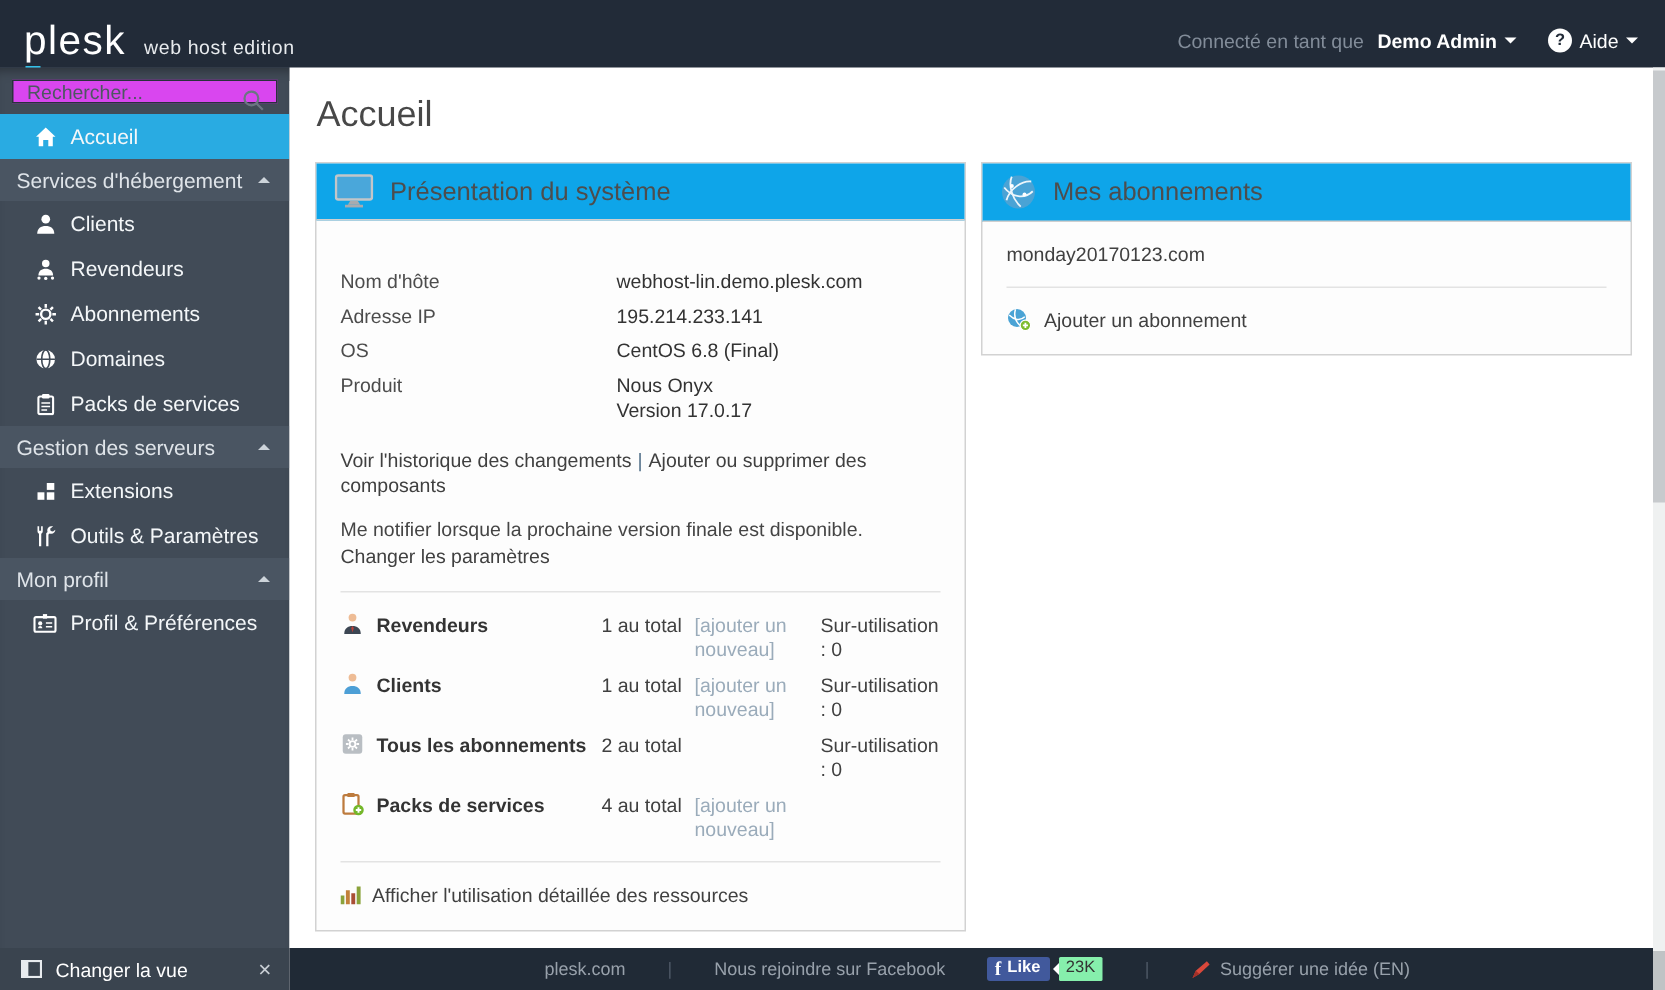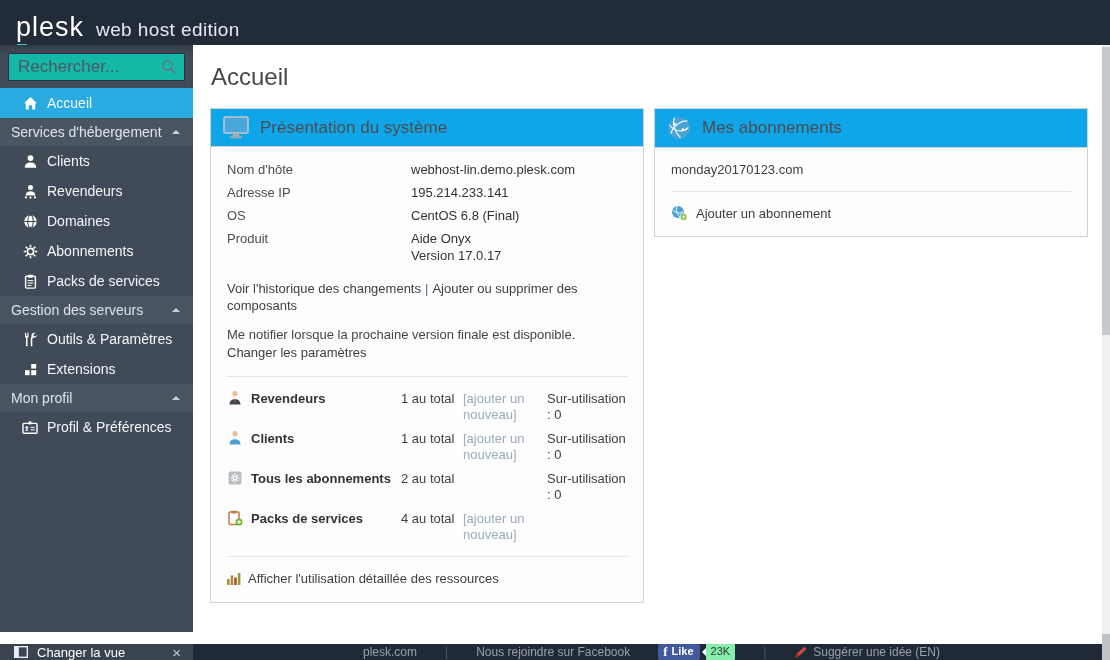--- a/index.html
+++ b/index.html
@@ -11,39 +11,39 @@
   a { text-decoration:none; cursor:pointer; }
 
   
   .topbar {
     position:absolute; top:0; left:0; right:0; height:54px;
     background:#222b38; display:flex; align-items:center; padding:0 18px 0 16px;
   }
   .logo-wrap { display:flex; align-items:baseline; }
   .logo { position:relative; color:#fff; font-size:27px; letter-spacing:1px; line-height:45px; font-weight:400; }
   .logo-underline { position:absolute; left:17px; bottom:7px; width:10px; height:3px; background:#33c1e8; }
-  .edition { color:#e8ebee; font-size:19px; margin-left:12px; letter-spacing:0.4px; }
+  .edition { color:#e8ebee; font-size:13px; margin-left:12px; letter-spacing:0.4px; }
   .topbar-right { margin-left:auto; display:flex; align-items:center; gap:7px; color:#fff; font-size:13px; }
   .muted-label { color:#828c99; margin-right:2px; }
   .user-menu, .help-menu { display:flex; align-items:center; gap:5px; cursor:pointer; }
   .user-name { font-weight:700; }
   .caret-down { width:0; height:0; border:4px solid transparent; border-top-color:#fff; margin-top:4px; }
   .help-menu { margin-left:14px; }
   .help-circle { width:16px; height:16px; border-radius:50%; background:#fff; color:#222b38;
     font-weight:700; font-size:11px; line-height:16px; text-align:center; }
 
   
   .app-row { position:absolute; top:45px; left:0; right:0; bottom:28px; display:flex; }
 
   
   .sidebar { width:193px; background:#414b57; flex-shrink:0; box-shadow:inset 0 7px 7px -5px rgba(0,0,0,0.35); overflow:hidden; }
   .search-wrap { padding:8px 8px 7px 8px; position:relative; }
   .search-input {
-    width:100%; height:28px; border:1px solid #29323c; background:#14b8a6; padding:0 28px 0 9px;
-    font-size:17px; color:#333; font-family:"Liberation Sans", sans-serif; outline:none;
+    width:100%; height:16px; border:1px solid #29323c; background:#d946ef; padding:0 28px 0 9px;
+    font-size:13px; color:#333; font-family:"Liberation Sans", sans-serif; outline:none;
   }
   .search-input::placeholder { color:#4d5761; opacity:1; }
   .search-icon { position:absolute; right:16px; top:14px; }
   .nav-item {
     min-height:30px; display:flex; align-items:center; color:#f4f7f9; font-size:14px;
     padding:5px 6px 5px 22px; gap:9px; cursor:pointer; line-height:17px;
   }
   .nav-item .ni { width:16px; flex-shrink:0; display:flex; justify-content:center; }
   .nav-item.active { background:#29abe2; }
   .nav-section {
@@ -55,21 +55,21 @@
   
   .main { flex:1; background:#fff; padding:18px 22px 0 17px; overflow:hidden; }
   .page-title { font-size:24px; font-weight:400; color:#484848; margin:0 0 17px 1px; }
   .panels { display:flex; gap:10px; align-items:flex-start; }
   .panel { flex:1; border:1px solid #d2d2d2; background:#fdfdfd; }
   .panel-header {
     background:#0ea5e9; border-bottom:1px solid #cfcfcf; padding:7px 12px;
     display:flex; align-items:center; gap:11px;
   }
   .panel-title { font-size:17px; color:#4d4d4d; }
-  .panel-body { padding:15px 16px 16px 16px; color:#444; }
+  .panel-body { padding:33px 16px 16px 16px; color:#444; }
 
   .info-row { display:flex; margin-bottom:8px; line-height:15px; }
   .info-label { width:184px; color:#4c4c4c; flex-shrink:0; }
   .info-value { color:#333; }
   .info-value .line { display:block; margin-bottom:2px; }
 
   a.blue { color:#404040; }
   .link-sep { color:#53718a; margin:0 4px; }
   .links-para { margin-top:15px; line-height:17px; }
   .notify-para { margin-top:12px; line-height:18px; color:#454545; }
@@ -81,21 +81,21 @@
   .sum-label .ri { flex-shrink:0; margin-top:-1px; }
   .sum-add { color:#9aabba; }
 
   .res-link-row { display:flex; align-items:center; gap:7px; margin-top:2px; }
 
   .domain-row { padding:14px 16px; }
   .sub-divider { border:none; border-top:1px solid #e3e3e3; margin:0 16px; }
   .add-row { padding:13px 16px 15px 16px; display:flex; align-items:center; gap:8px; }
 
   
-  .bottombar { position:absolute; bottom:0; left:0; right:0; height:16px; display:flex;margin-top:20px; }
+  .bottombar { position:absolute; bottom:0; left:0; right:0; height:28px; display:flex;margin-top:20px; }
   .view-switcher {
     width:193px; flex-shrink:0; background:#3a444f; color:#fff; display:flex; align-items:center;
     padding:0 12px 0 14px; gap:9px; font-size:13px; cursor:pointer;
   }
   .vs-close { margin-left:auto; color:#c8ced4; font-size:15px; line-height:15px; cursor:pointer; }
   .footer {
     flex:1; background:#202a36; display:flex; align-items:center; justify-content:center;
     gap:28px; color:#98a1ab; font-size:12px;
   }
   .footer a { color:#98a1ab; }
@@ -122,20 +122,32 @@
   svg { display:block; }
 </style>
 </head>
 <body>
 
 <div class="topbar">
   <div class="logo-wrap">
     <div class="logo">plesk</div>
     <div class="logo-underline"></div>
     <span class="edition">web host edition</span>
+  </div>
+  <div class="topbar-right">
+    <span class="muted-label">Connecté en tant que</span>
+    <span class="user-menu">
+      <span class="user-name">Demo Admin</span>
+      <span class="caret-down"></span>
+    </span>
+    <span class="help-menu">
+      <span class="help-circle">?</span>
+      <span>Aide</span>
+      <span class="caret-down"></span>
+    </span>
   </div>
 </div>
 
 <div class="app-row">
 
   <div class="sidebar">
     <div class="search-wrap">
       <input class="search-input" type="text" placeholder="Rechercher..." style="">
       <span class="search-icon">
         <svg width="16" height="16" viewBox="0 0 16 16">
@@ -176,72 +188,72 @@
             <circle cx="3" cy="13.4" r="1.1" fill="#fff"></circle>
             <circle cx="7.5" cy="13.6" r="1.1" fill="#fff"></circle>
             <circle cx="12" cy="13.4" r="1.1" fill="#fff"></circle>
           </svg>
       </span>
       <span>Revendeurs</span>
     </div>
     <div class="nav-item">
       <span class="ni">
         <svg width="15" height="15" viewBox="0 0 15 15">
-            <circle cx="7.5" cy="7.5" r="6.2" fill="#fff"></circle>
-            <ellipse cx="7.5" cy="7.5" rx="2.7" ry="6.2" fill="none" stroke="#414b57" stroke-width="1.1"></ellipse>
-            <path d="M1.3 7.5h12.4" stroke="#414b57" stroke-width="1.1"></path>
-          </svg>
-      </span>
-      <span>Domaines</span>
-    </div>
-    <div class="nav-item">
-      <span class="ni">
-        <svg width="15" height="15" viewBox="0 0 15 15">
             <g stroke="#fff" stroke-width="1.6" fill="none">
               <circle cx="7.5" cy="7.5" r="3.1"></circle>
               <path d="M7.5 .7v2.4M7.5 11.9v2.4M.7 7.5h2.4M11.9 7.5h2.4M2.7 2.7l1.7 1.7M10.6 10.6l1.7 1.7M12.3 2.7l-1.7 1.7M4.4 10.6l-1.7 1.7"></path>
             </g>
           </svg>
       </span>
       <span>Abonnements</span>
     </div>
     <div class="nav-item">
       <span class="ni">
         <svg width="15" height="15" viewBox="0 0 15 15">
+            <circle cx="7.5" cy="7.5" r="6.2" fill="#fff"></circle>
+            <ellipse cx="7.5" cy="7.5" rx="2.7" ry="6.2" fill="none" stroke="#414b57" stroke-width="1.1"></ellipse>
+            <path d="M1.3 7.5h12.4" stroke="#414b57" stroke-width="1.1"></path>
+          </svg>
+      </span>
+      <span>Domaines</span>
+    </div>
+    <div class="nav-item">
+      <span class="ni">
+        <svg width="15" height="15" viewBox="0 0 15 15">
             <rect x="2.6" y="2.3" width="9.8" height="11.8" rx="1" fill="none" stroke="#fff" stroke-width="1.4"></rect>
             <rect x="5" y="0.7" width="5" height="3" rx="0.8" fill="#fff"></rect>
             <path d="M4.6 6.6h5.8M4.6 9h5.8M4.6 11.4h3.8" stroke="#fff" stroke-width="1"></path>
           </svg>
       </span>
       <span>Packs de services</span>
     </div>
 
     <div class="nav-section">
       <span>Gestion des serveurs</span>
       <span class="caret-up"></span>
     </div>
 
     <div class="nav-item">
       <span class="ni">
+        <svg width="15" height="15" viewBox="0 0 15 15">
+            <rect x="2" y="8.2" width="4.6" height="5" fill="#fff"></rect>
+            <rect x="8.2" y="2" width="5" height="4.6" fill="#fff"></rect>
+            <rect x="8.2" y="8.2" width="5" height="5" fill="#fff"></rect>
+          </svg>
+      </span>
+      <span>Extensions</span>
+    </div>
+    <div class="nav-item">
+      <span class="ni">
         <svg width="16" height="15" viewBox="0 0 16 15">
             <path fill="#fff" d="M3 .8v3.4c0 .8.4 1.3 1 1.6v8.4h1.5V5.8c.6-.3 1-.8 1-1.6V.8H5.4v3H4.1v-3z"></path>
             <path fill="#fff" d="M12.2.8c-1.5 0-2.7 1.2-2.7 2.7 0 .4.1.8.2 1.1l-.9.9v8.7h1.5V6.4l.8-.8c.3.1.7.2 1.1.2 1.5 0 2.7-1.2 2.7-2.7l-1.6 1.3-1.5-.4-.4-1.5L13.5.9c-.4-.1-.8-.1-1.3-.1z"></path>
           </svg>
       </span>
       <span>Outils &amp; Paramètres</span>
-    </div>
-    <div class="nav-item">
-      <span class="ni">
-        <svg width="15" height="15" viewBox="0 0 15 15">
-            <rect x="2" y="8.2" width="4.6" height="5" fill="#fff"></rect>
-            <rect x="8.2" y="2" width="5" height="4.6" fill="#fff"></rect>
-            <rect x="8.2" y="8.2" width="5" height="5" fill="#fff"></rect>
-          </svg>
-      </span>
-      <span>Extensions</span>
     </div>
 
     <div class="nav-section">
       <span>Mon profil</span>
       <span class="caret-up"></span>
     </div>
 
     <div class="nav-item">
       <span class="ni">
         <svg width="16" height="15" viewBox="0 0 16 15">
@@ -281,21 +293,21 @@
             <div class="info-label">Adresse IP</div>
             <div class="info-value">195.214.233.141</div>
           </div>
           <div class="info-row">
             <div class="info-label">OS</div>
             <div class="info-value">CentOS 6.8 (Final)</div>
           </div>
           <div class="info-row">
             <div class="info-label">Produit</div>
             <div class="info-value">
-              <span class="line">Aide Onyx</span>
+              <span class="line">Nous Onyx</span>
               <span class="line">Version 17.0.17</span>
             </div>
           </div>
 
           <div class="links-para">
             <a class="blue">Voir l'historique des changements</a><span class="link-sep">|</span><a class="blue">Ajouter ou supprimer des composants</a>
           </div>
           <div class="notify-para">
             <span>Me notifier lorsque la prochaine version finale est disponible.</span>
             <a class="blue">Changer les paramètres</a>

